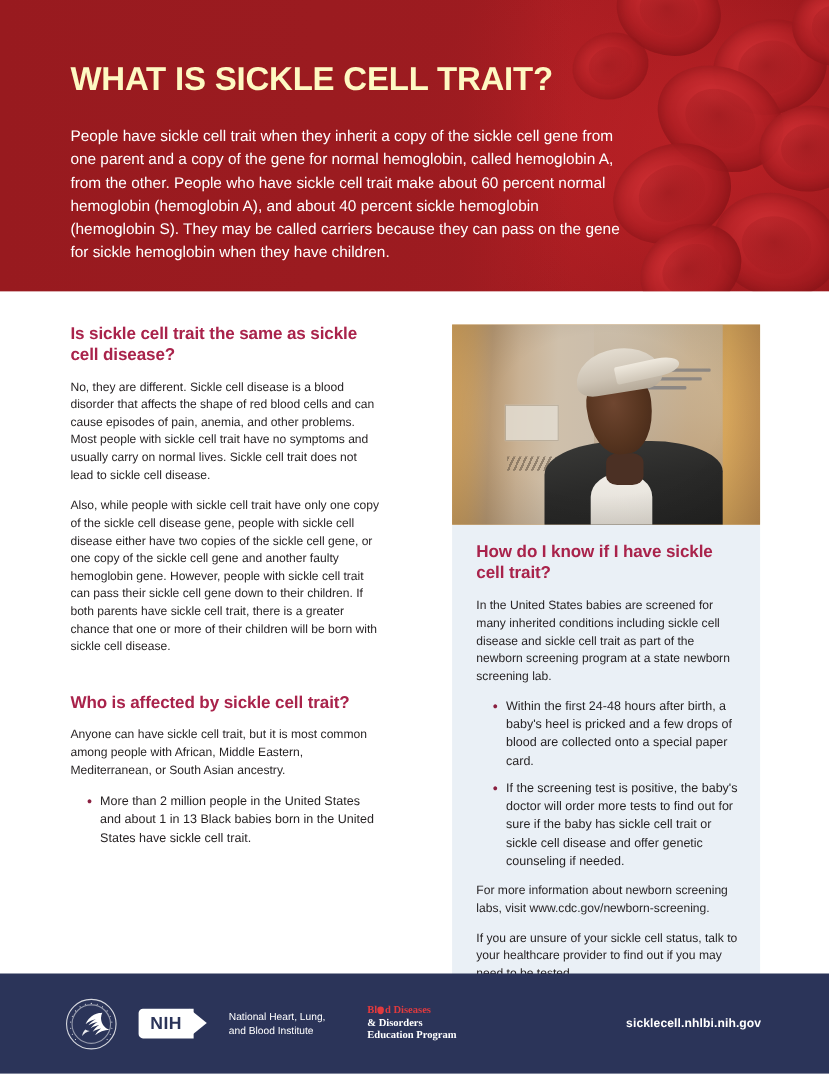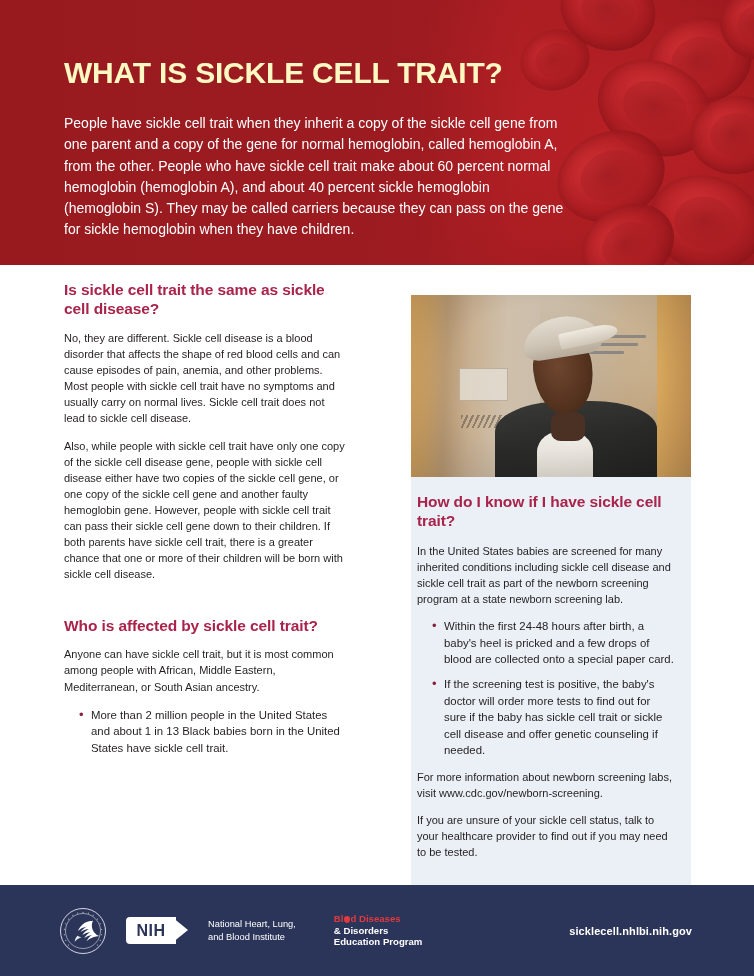--- a/index.html
+++ b/index.html
@@ -81,21 +81,21 @@
   .content {
     position: relative;
     width: 754px;
     height: 620px;
     background: #ffffff;
   }
 
   .col-left {
     position: absolute;
     left: 64px;
-    top: 16px;
+    top: 30px;
     width: 282px;
   }
   .col-right {
     position: absolute;
     left: 411px;
     top: 30px;
     width: 280px;
   }
 
   h2.section-head {
@@ -235,21 +235,21 @@
   }
   .ph-vig {
     position: absolute; inset: 0;
     background: radial-gradient(ellipse at 50% 45%, rgba(0,0,0,0) 52%, rgba(0,0,0,0.16) 100%);
   }
 
   
   .info-panel {
     width: 280px;
     background: #eaf0f6;
-    padding: 16px 17px 20px 6px;
+    padding: 16px 17px 20px 22px;
     box-sizing: border-box;
   }
   .info-panel h2.section-head { margin-bottom: 12px; }
   .info-panel p.body-text { margin-bottom: 11px; }
   .info-panel ul.bullets li { margin-bottom: 8px; }
 
   
   .footer {
     position: absolute;
     left: 0;
@@ -313,20 +313,21 @@
   .nih-text {
     color: #ffffff;
     font-size: 9.3px;
     line-height: 1.32;
     font-weight: normal;
   }
   .bdep {
     margin-left: 18px;
     line-height: 1.22;
     position: relative;
+    font-family: Liberation Serif, serif;
   }
   .bdep .l1 {
     color: #e03a3e;
     font-size: 9.6px;
     font-weight: bold;
     position: relative;
   }
   .bdep .l2, .bdep .l3 {
     color: #ffffff;
     font-size: 9.6px;

